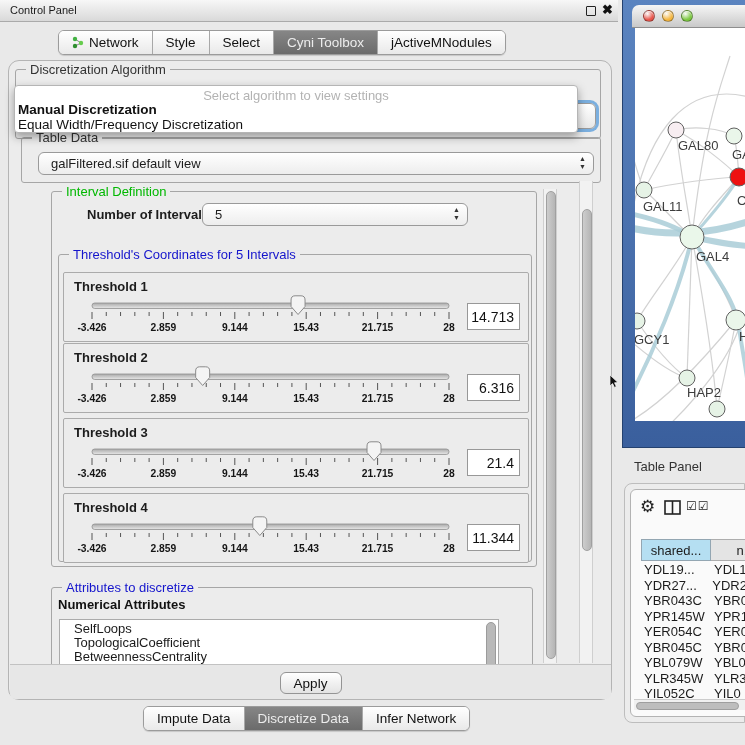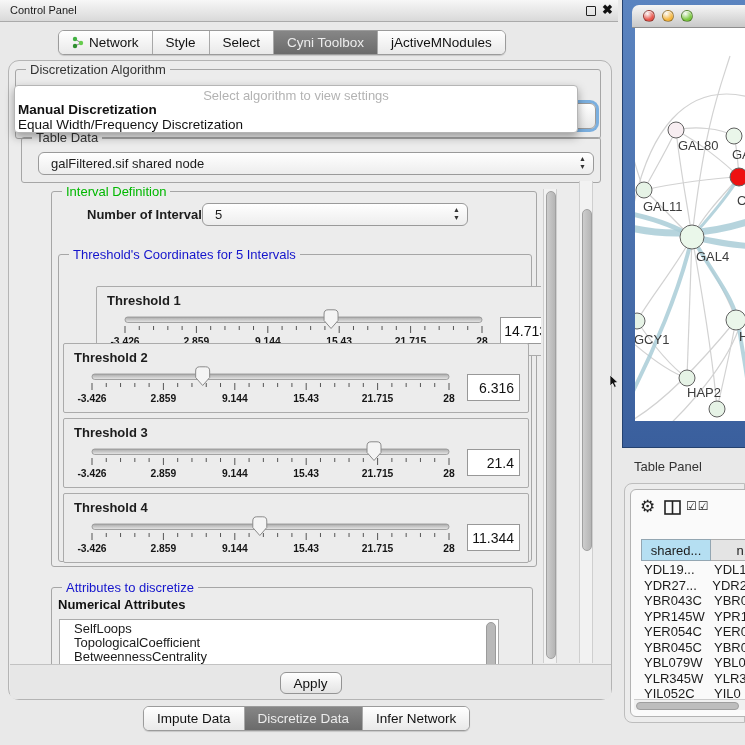--- a/index.html
+++ b/index.html
@@ -153,21 +153,21 @@
 
   <div class="frame">
     <div class="group algo-group">
       <span class="gtitle dark">Discretization Algorithm</span>
       <div class="algo-combo"></div>
     </div>
 
     <div class="group table-data-group">
       <span class="gtitle dark">Table Data</span>
       <div class="combo td-combo">
-        <span>galFiltered.sif shared node</span>
+        <span>galFiltered.sif default view</span>
         <span class="spin">
             <span>▲</span>
             <span>▼</span>
           </span>
       </div>
     </div>
 
     <div class="settings">
       <div class="group interval-group">
         <span class="gtitle green">Interval Definition</span>
@@ -175,21 +175,21 @@
         <div class="combo num-combo">
           <span>5</span>
           <span class="spin">
               <span>▲</span>
               <span>▼</span>
             </span>
         </div>
         <div class="group thres-group">
           <span class="gtitle blue">Threshold's Coordinates for 5 Intervals</span>
           <div id="thresholds">
-              <div class="th-box" style="top: 18px; margin-left: 33px;">
+              <div class="th-box" style="top: 4px;">
                 <div class="th-label">Threshold 1</div>
                 <div class="th-slider"><svg width="466" height="44" viewBox="0 0 466 44" font-family="Liberation Sans, sans-serif">
                     <defs>
                       <linearGradient id="tg0" x1="0" y1="0" x2="0" y2="1">
                         <stop offset="0" stop-color="#a9a9a9"></stop>
                         <stop offset="1" stop-color="#e8e8e8"></stop>
                       </linearGradient>
                     </defs>
                     <rect x="28" y="8" width="357" height="5.5" rx="2.7" fill="url(#tg0)" stroke="#8f8f8f" stroke-width="0.8"></rect>
                     <line x1="28" y1="17" x2="28" y2="24" stroke="#555" stroke-width="1"></line>

